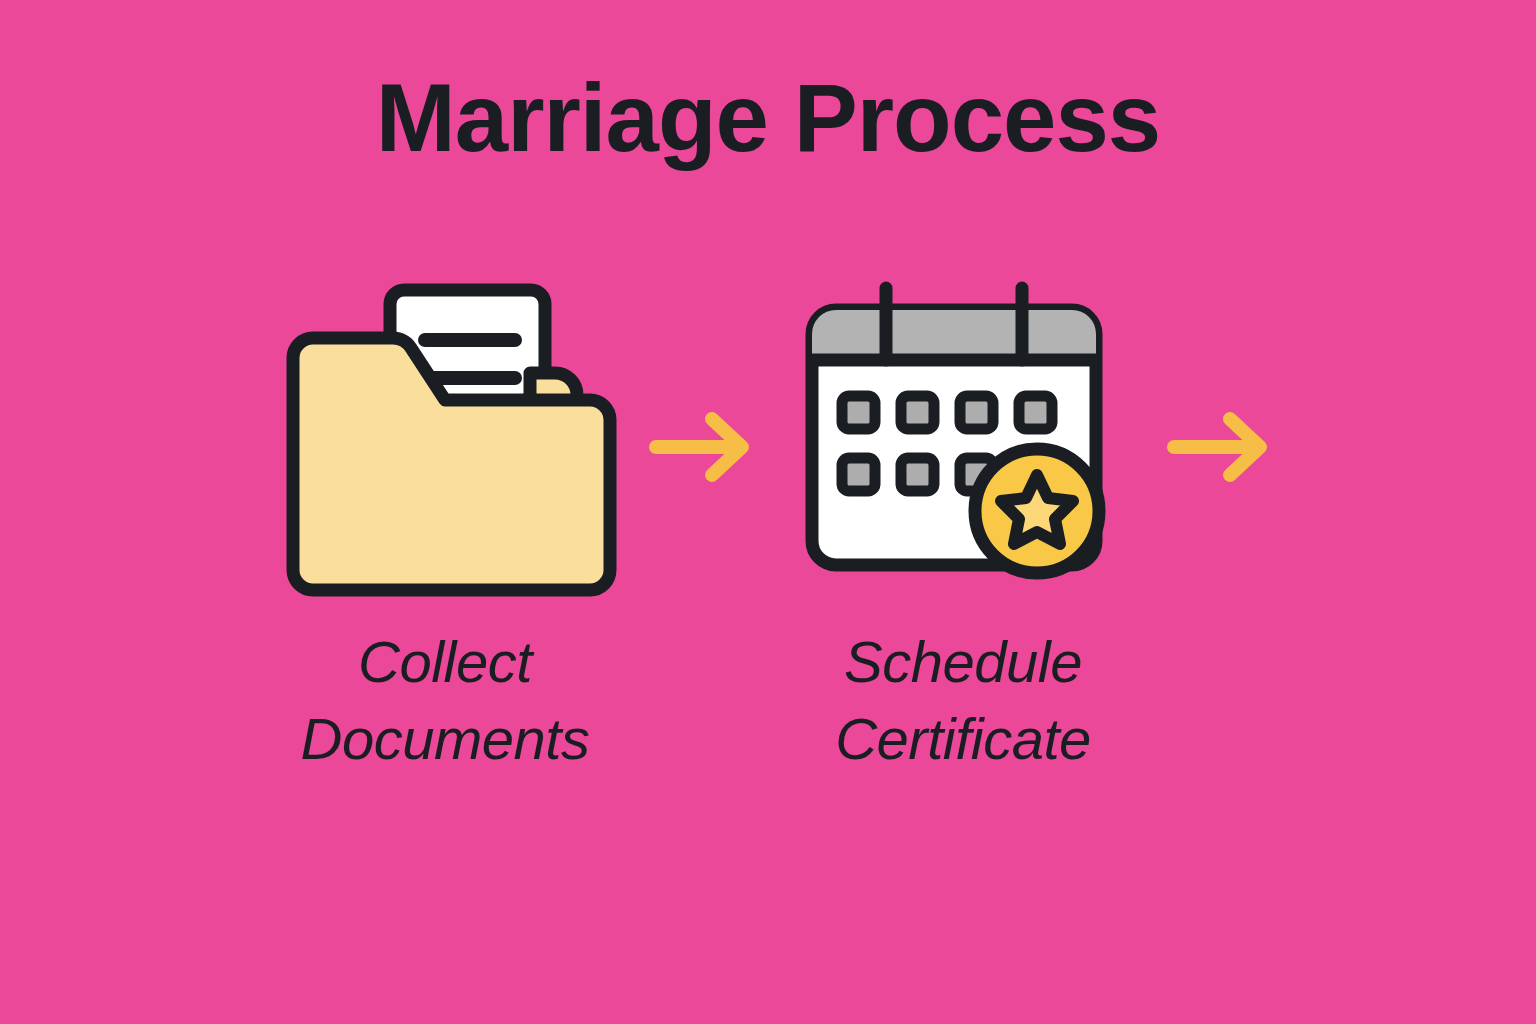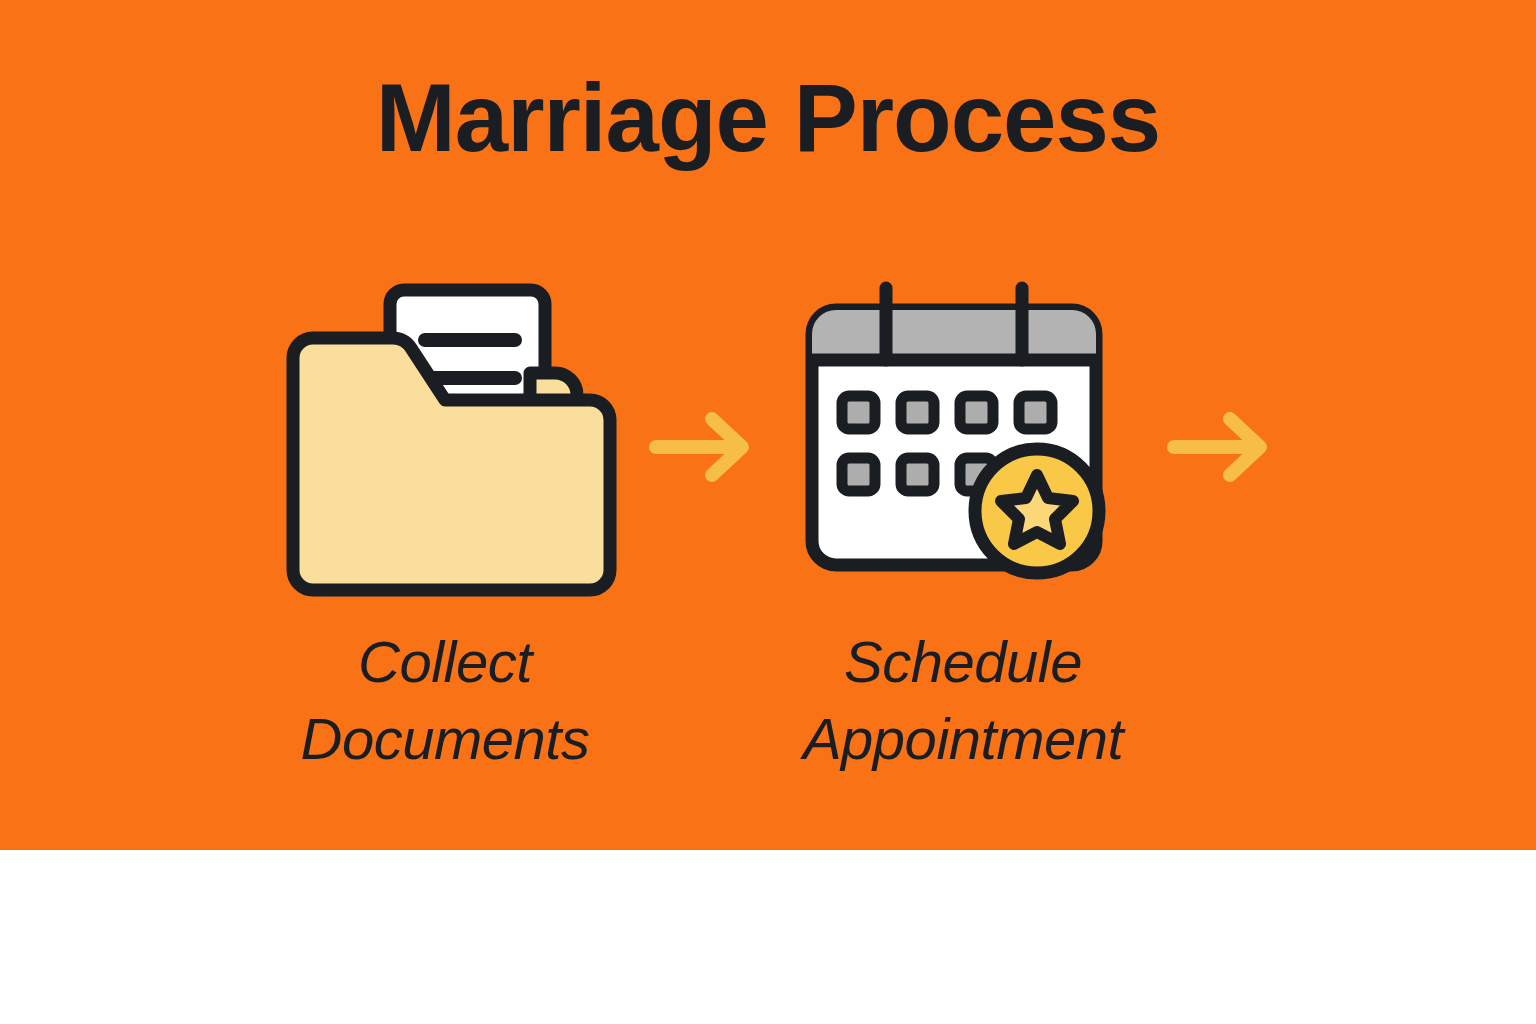--- a/index.html
+++ b/index.html
@@ -8,22 +8,22 @@
   }
   body {
     width: 1536px;
     height: 1024px;
     overflow: hidden;
     font-family: "Liberation Sans", sans-serif;
   }
   #infographic {
     position: relative;
     width: 1536px;
-    height: 850px;
-    background: #f97316;
+    height: 1024px;
+    background: #ec4899;
     box-sizing: border-box;
   }
   #title {
     position: absolute;
     top: 66px;
     left: 0;
     width: 1536px;
     text-align: center;
     font-size: 96px;
     font-weight: bold;
@@ -134,21 +134,21 @@
 
           <rect x="44" y="180" width="33" height="33" rx="7" ry="7" fill="#ADADAD" stroke="#1A1E23" stroke-width="11"></rect>
           <rect x="103" y="180" width="33" height="33" rx="7" ry="7" fill="#ADADAD" stroke="#1A1E23" stroke-width="11"></rect>
           <rect x="162" y="180" width="33" height="33" rx="7" ry="7" fill="#ADADAD" stroke="#1A1E23" stroke-width="11"></rect>
 
           <circle cx="239" cy="233" r="62" fill="#F9C846" stroke="#1A1E23" stroke-width="13"></circle>
           <path d="M 239 197 l 11 23 l 25 3 l -18 18 l 5 25 l -23 -12 l -23 12 l 5 -25 l -18 -18 l 25 -3 z" fill="#FCD777" stroke="#1A1E23" stroke-width="12" stroke-linejoin="round"></path>
         </svg>
       </div>
       <div class="step-label">Schedule
-Appointment</div>
+Certificate</div>
     </div>
 
     <div class="connector">
       <svg width="112" height="80" viewBox="0 0 112 80">
         <line x1="8" y1="44" x2="84" y2="44" stroke="#F7BE47" stroke-width="14" stroke-linecap="round"></line>
         <polyline points="64,16 94,44 64,72" fill="none" stroke="#F7BE47" stroke-width="14" stroke-linecap="round" stroke-linejoin="round"></polyline>
       </svg>
     </div>
 
 

